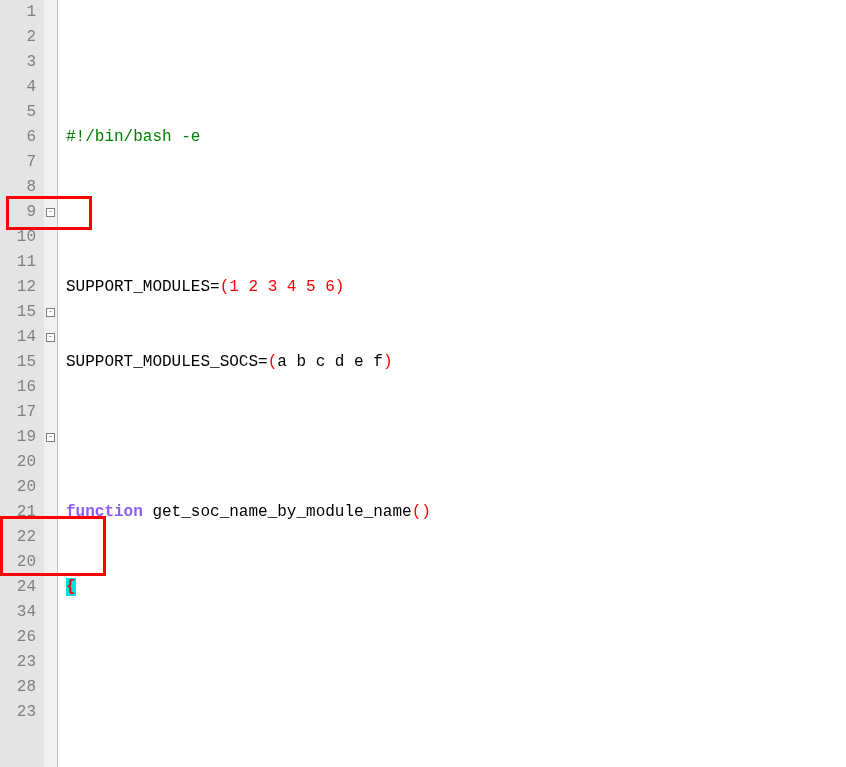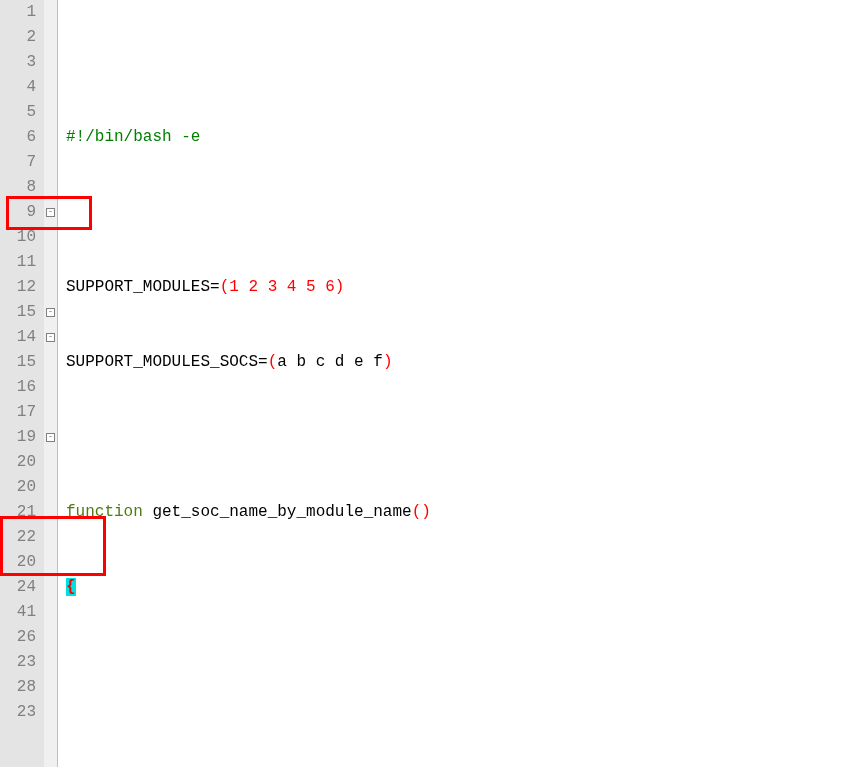--- a/index.html
+++ b/index.html
@@ -43,21 +43,21 @@
       text-align: center;
       color: #808080;
     }
     .code {
       padding-left: 8px;
       white-space: pre;
       line-height: 25px;
       position: relative;
     }
     .code > div { height: 25px; }
-    .c-kw { color: #4d7c0f; font-weight: normal; }
+    .c-kw { color: #8b5cf6; font-weight: bold; }
     .c-num { color: #ff0000; }
     .c-var { color: #ff8000; }
     .c-varbg { background: #ffeea0; }
     .c-comment { color: #008000; }
     .c-brace { background: #00e0e0; color: #ff0000; font-weight: bold; }
     .red-box {
       position: absolute;
       border: 3px solid #ff0000;
       background: transparent;
       pointer-events: none;
@@ -85,21 +85,21 @@
     <div class="ln">15</div>
     <div class="ln">16</div>
     <div class="ln">17</div>
     <div class="ln">19</div>
     <div class="ln">20</div>
     <div class="ln">20</div>
     <div class="ln">21</div>
     <div class="ln">22</div>
     <div class="ln">20</div>
     <div class="ln">24</div>
-    <div class="ln">41</div>
+    <div class="ln">34</div>
     <div class="ln">26</div>
     <div class="ln">23</div>
     <div class="ln">28</div>
     <div class="ln">23</div>
   </div>
 
   <div class="fold-gutter">
     <div class="fold-mark" style="top:208px">-</div>
     <div class="fold-mark" style="top:308px">-</div>
     <div class="fold-mark" style="top:333px">-</div>

